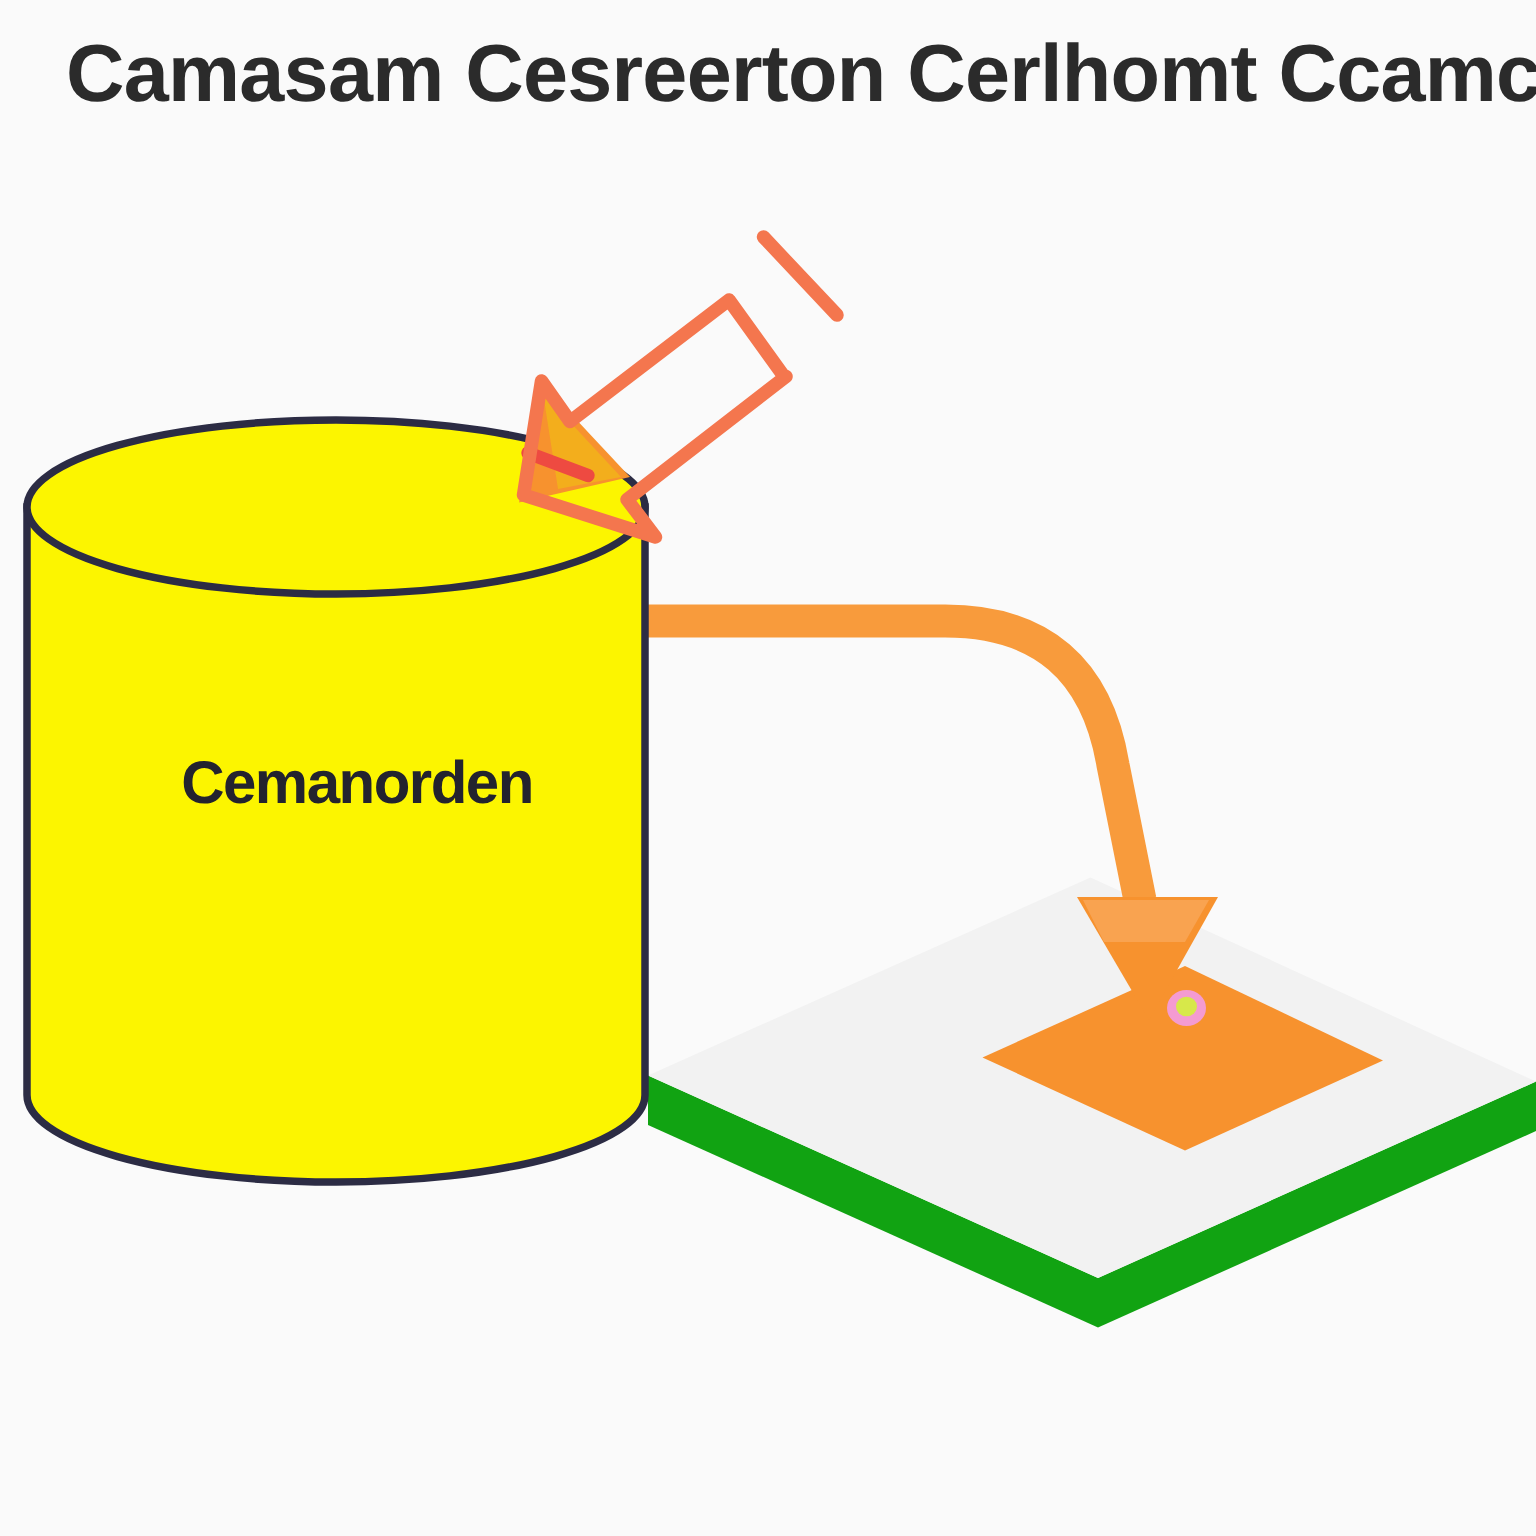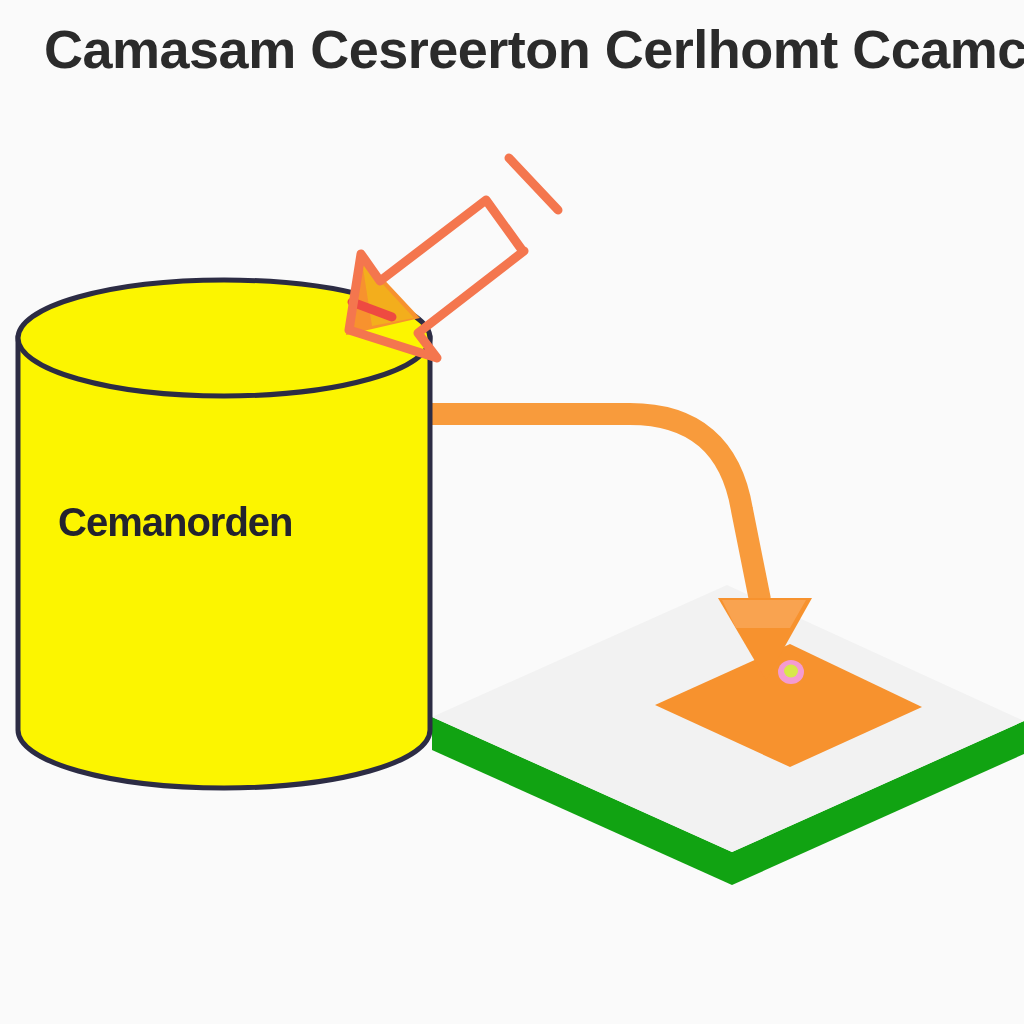--- a/index.html
+++ b/index.html
@@ -33,21 +33,21 @@
     left: 0;
     top: 0;
     width: 1024px;
     height: 1024px;
   }
   #cyl-label {
     position: absolute;
     left: 58px;
     top: 500px;
     width: 360px;
-    text-align: left;
+    text-align: center;
     font-family: "Liberation Sans", sans-serif;
     font-weight: bold;
     font-size: 40px;
     letter-spacing: -1px;
     color: #23232E;
     pointer-events: none;
   }
 </style>
 </head>
 <body>

